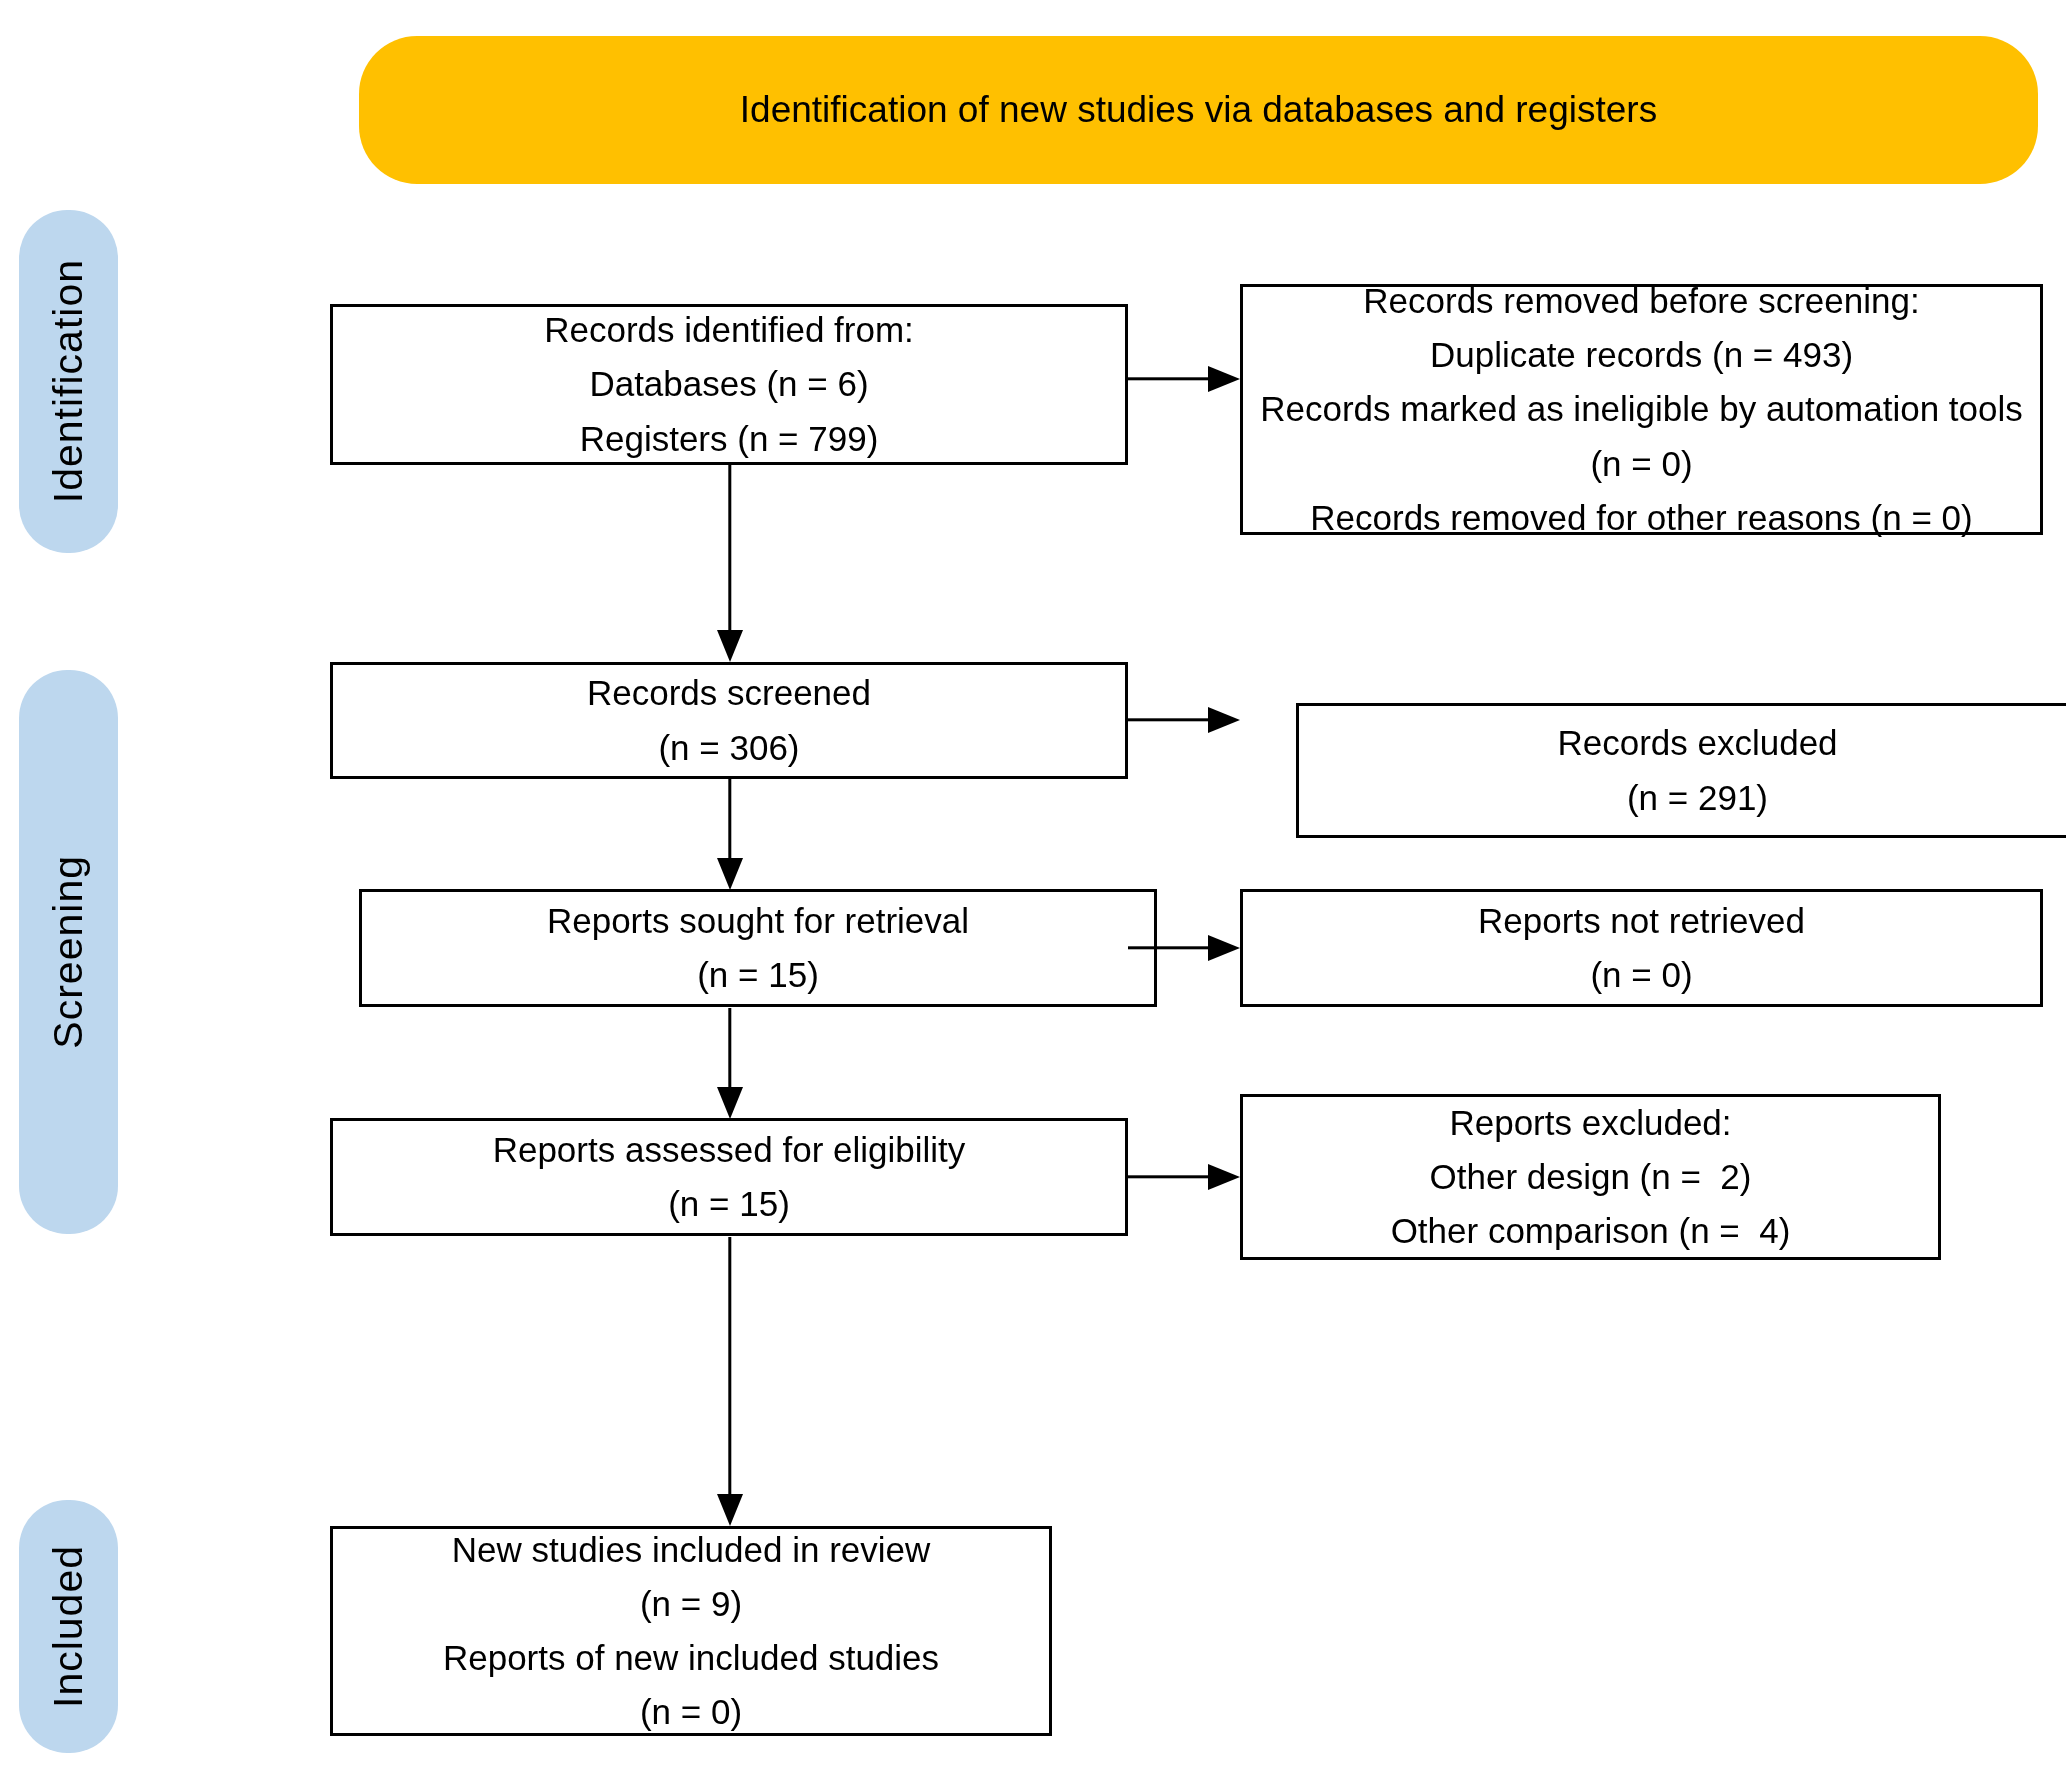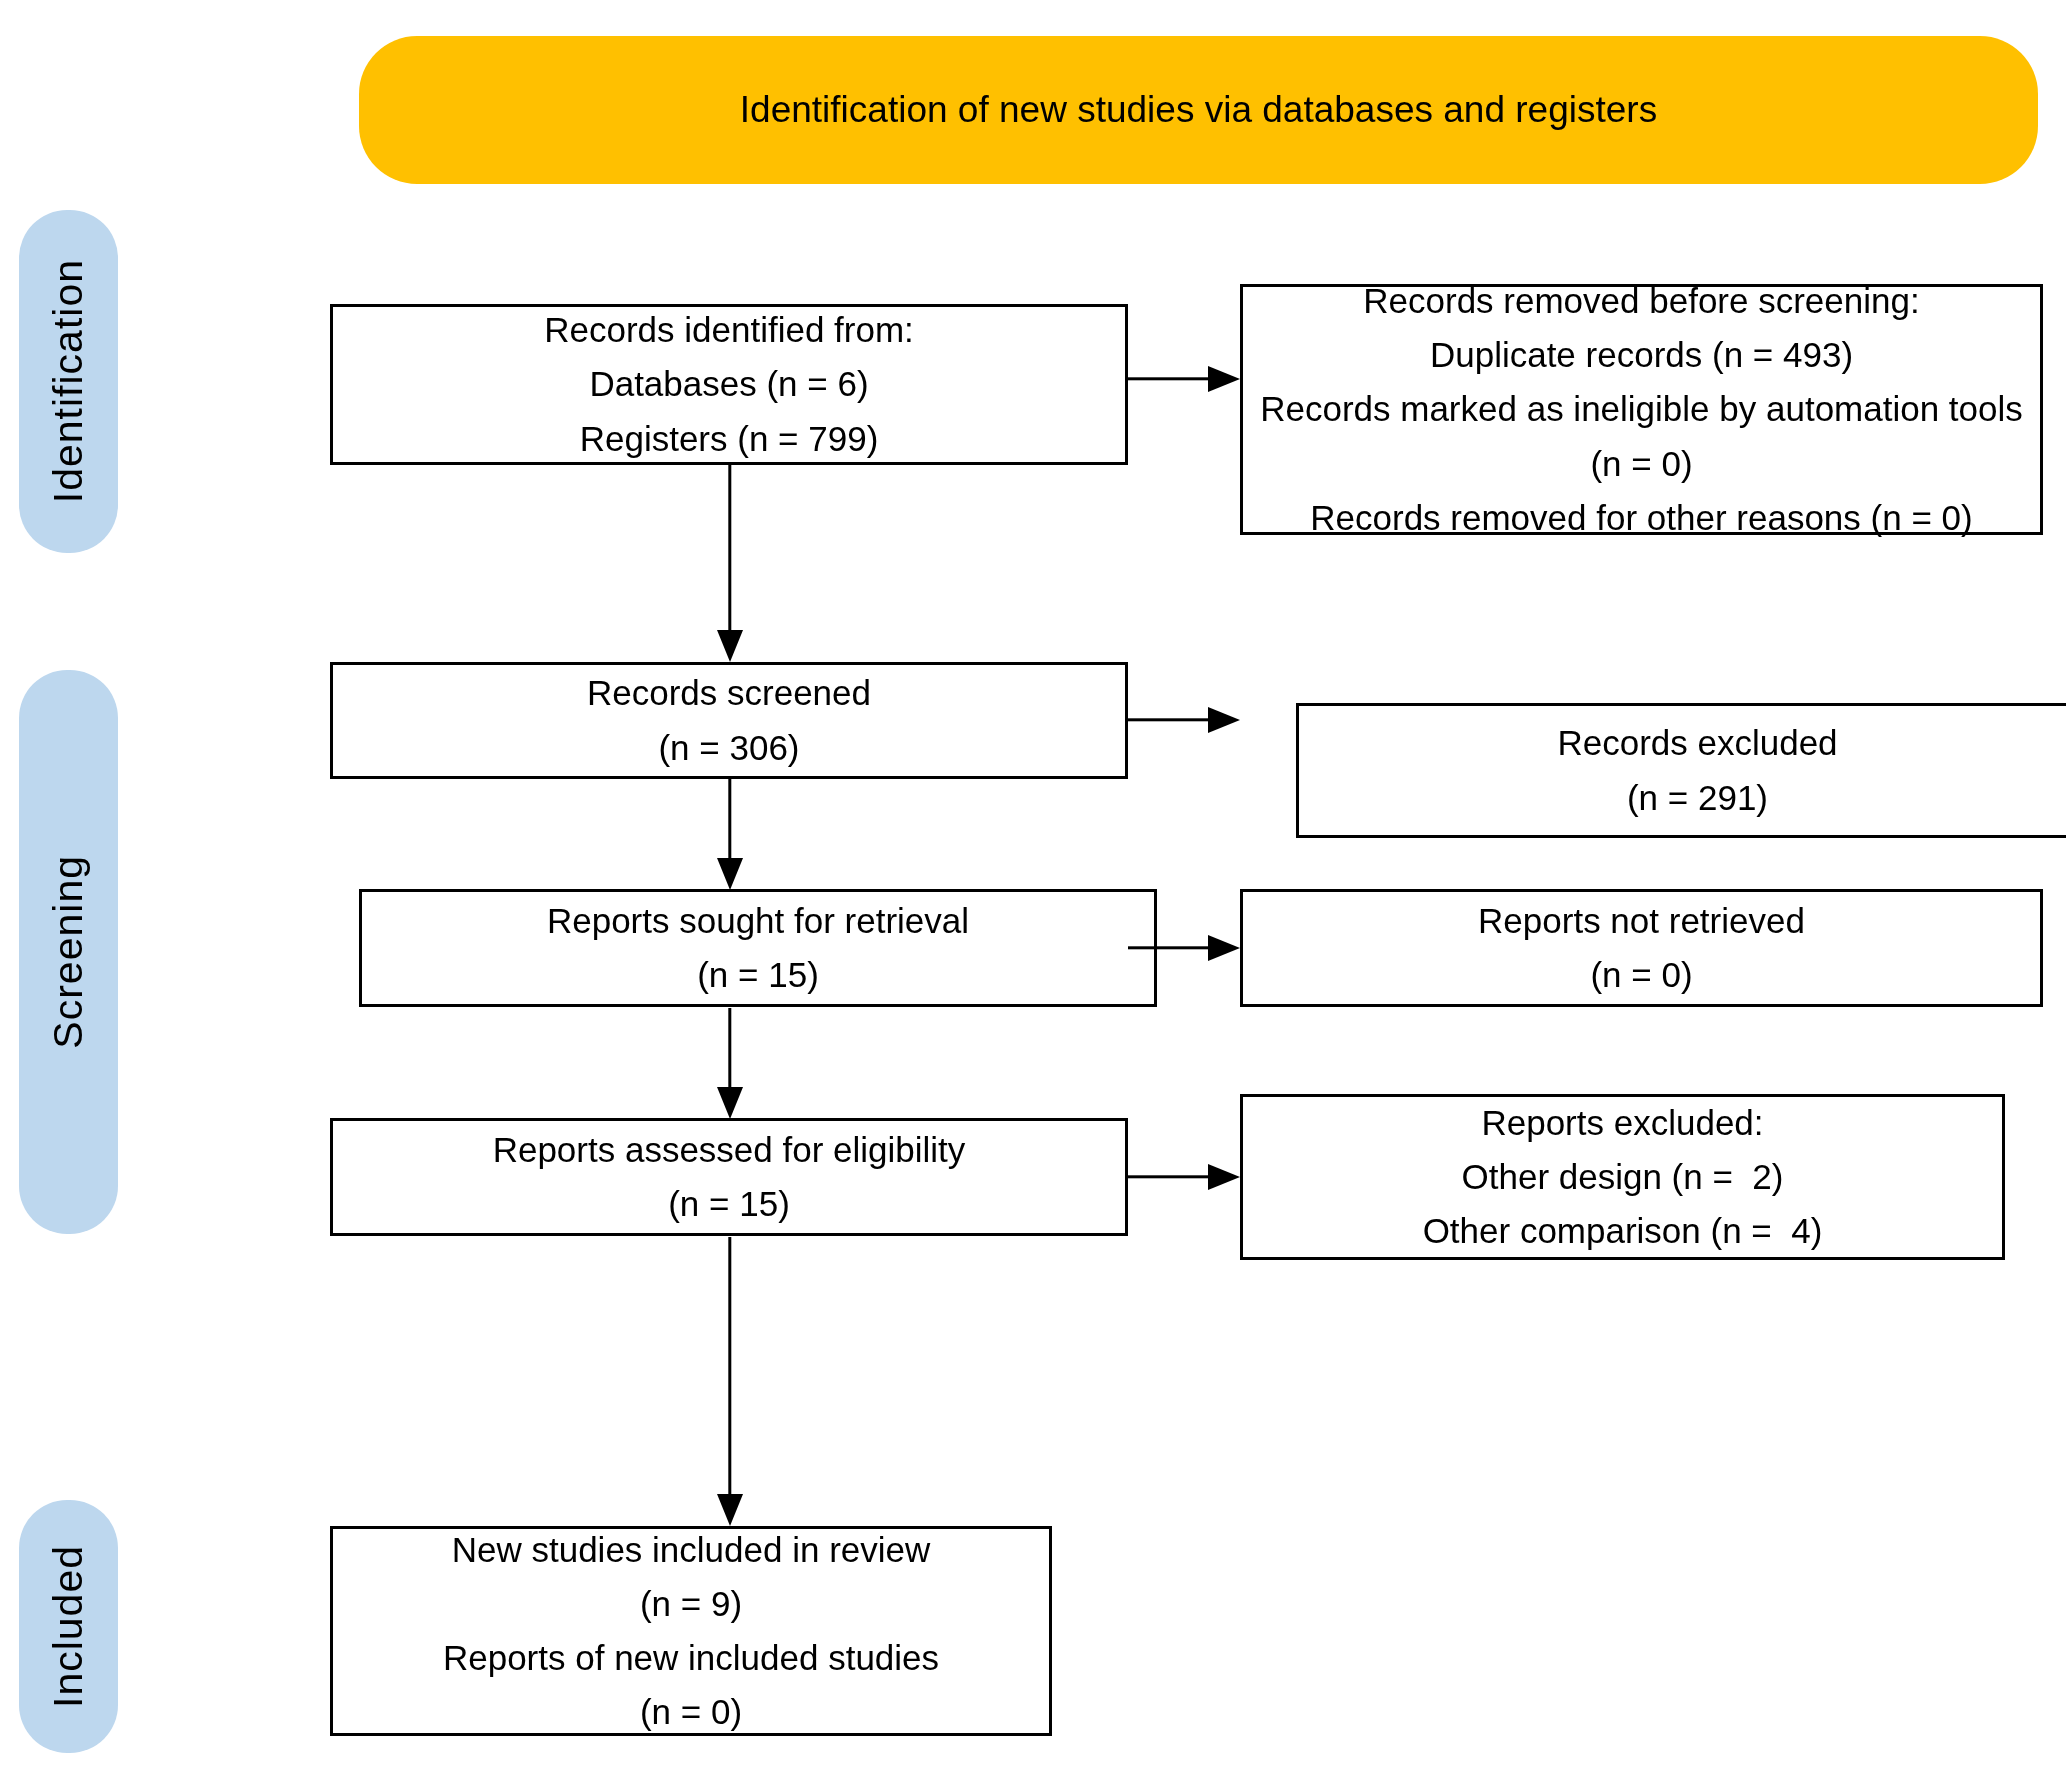--- a/index.html
+++ b/index.html
@@ -108,21 +108,21 @@
 Records removed for other reasons (n = 0)</span>
 </div>
 <div class="abs node" style="left:1296px;top:662px;width:803px;height:135px;margin-top:41px;">
   <span>Records excluded
 (n = 291)</span>
 </div>
 <div class="abs node" style="left:1240px;top:889px;width:803px;height:118px;">
   <span>Reports not retrieved
 (n = 0)</span>
 </div>
-<div class="abs node" style="left:1240px;top:1094px;width:765px;height:166px;">
+<div class="abs node" style="left:1240px;top:1094px;width:701px;height:166px;">
   <span>Reports excluded:
 Other design (n =  2)
 Other comparison (n =  4)</span>
 </div>
 
 <div class="arrow" style="left:717px;top:465px;width:26px;height:197px;">
   <div class="shaft-v" style="height:165px;"></div>
   <div class="head-down"></div>
 </div>
 <div class="arrow" style="left:717px;top:779px;width:26px;height:111px;">

